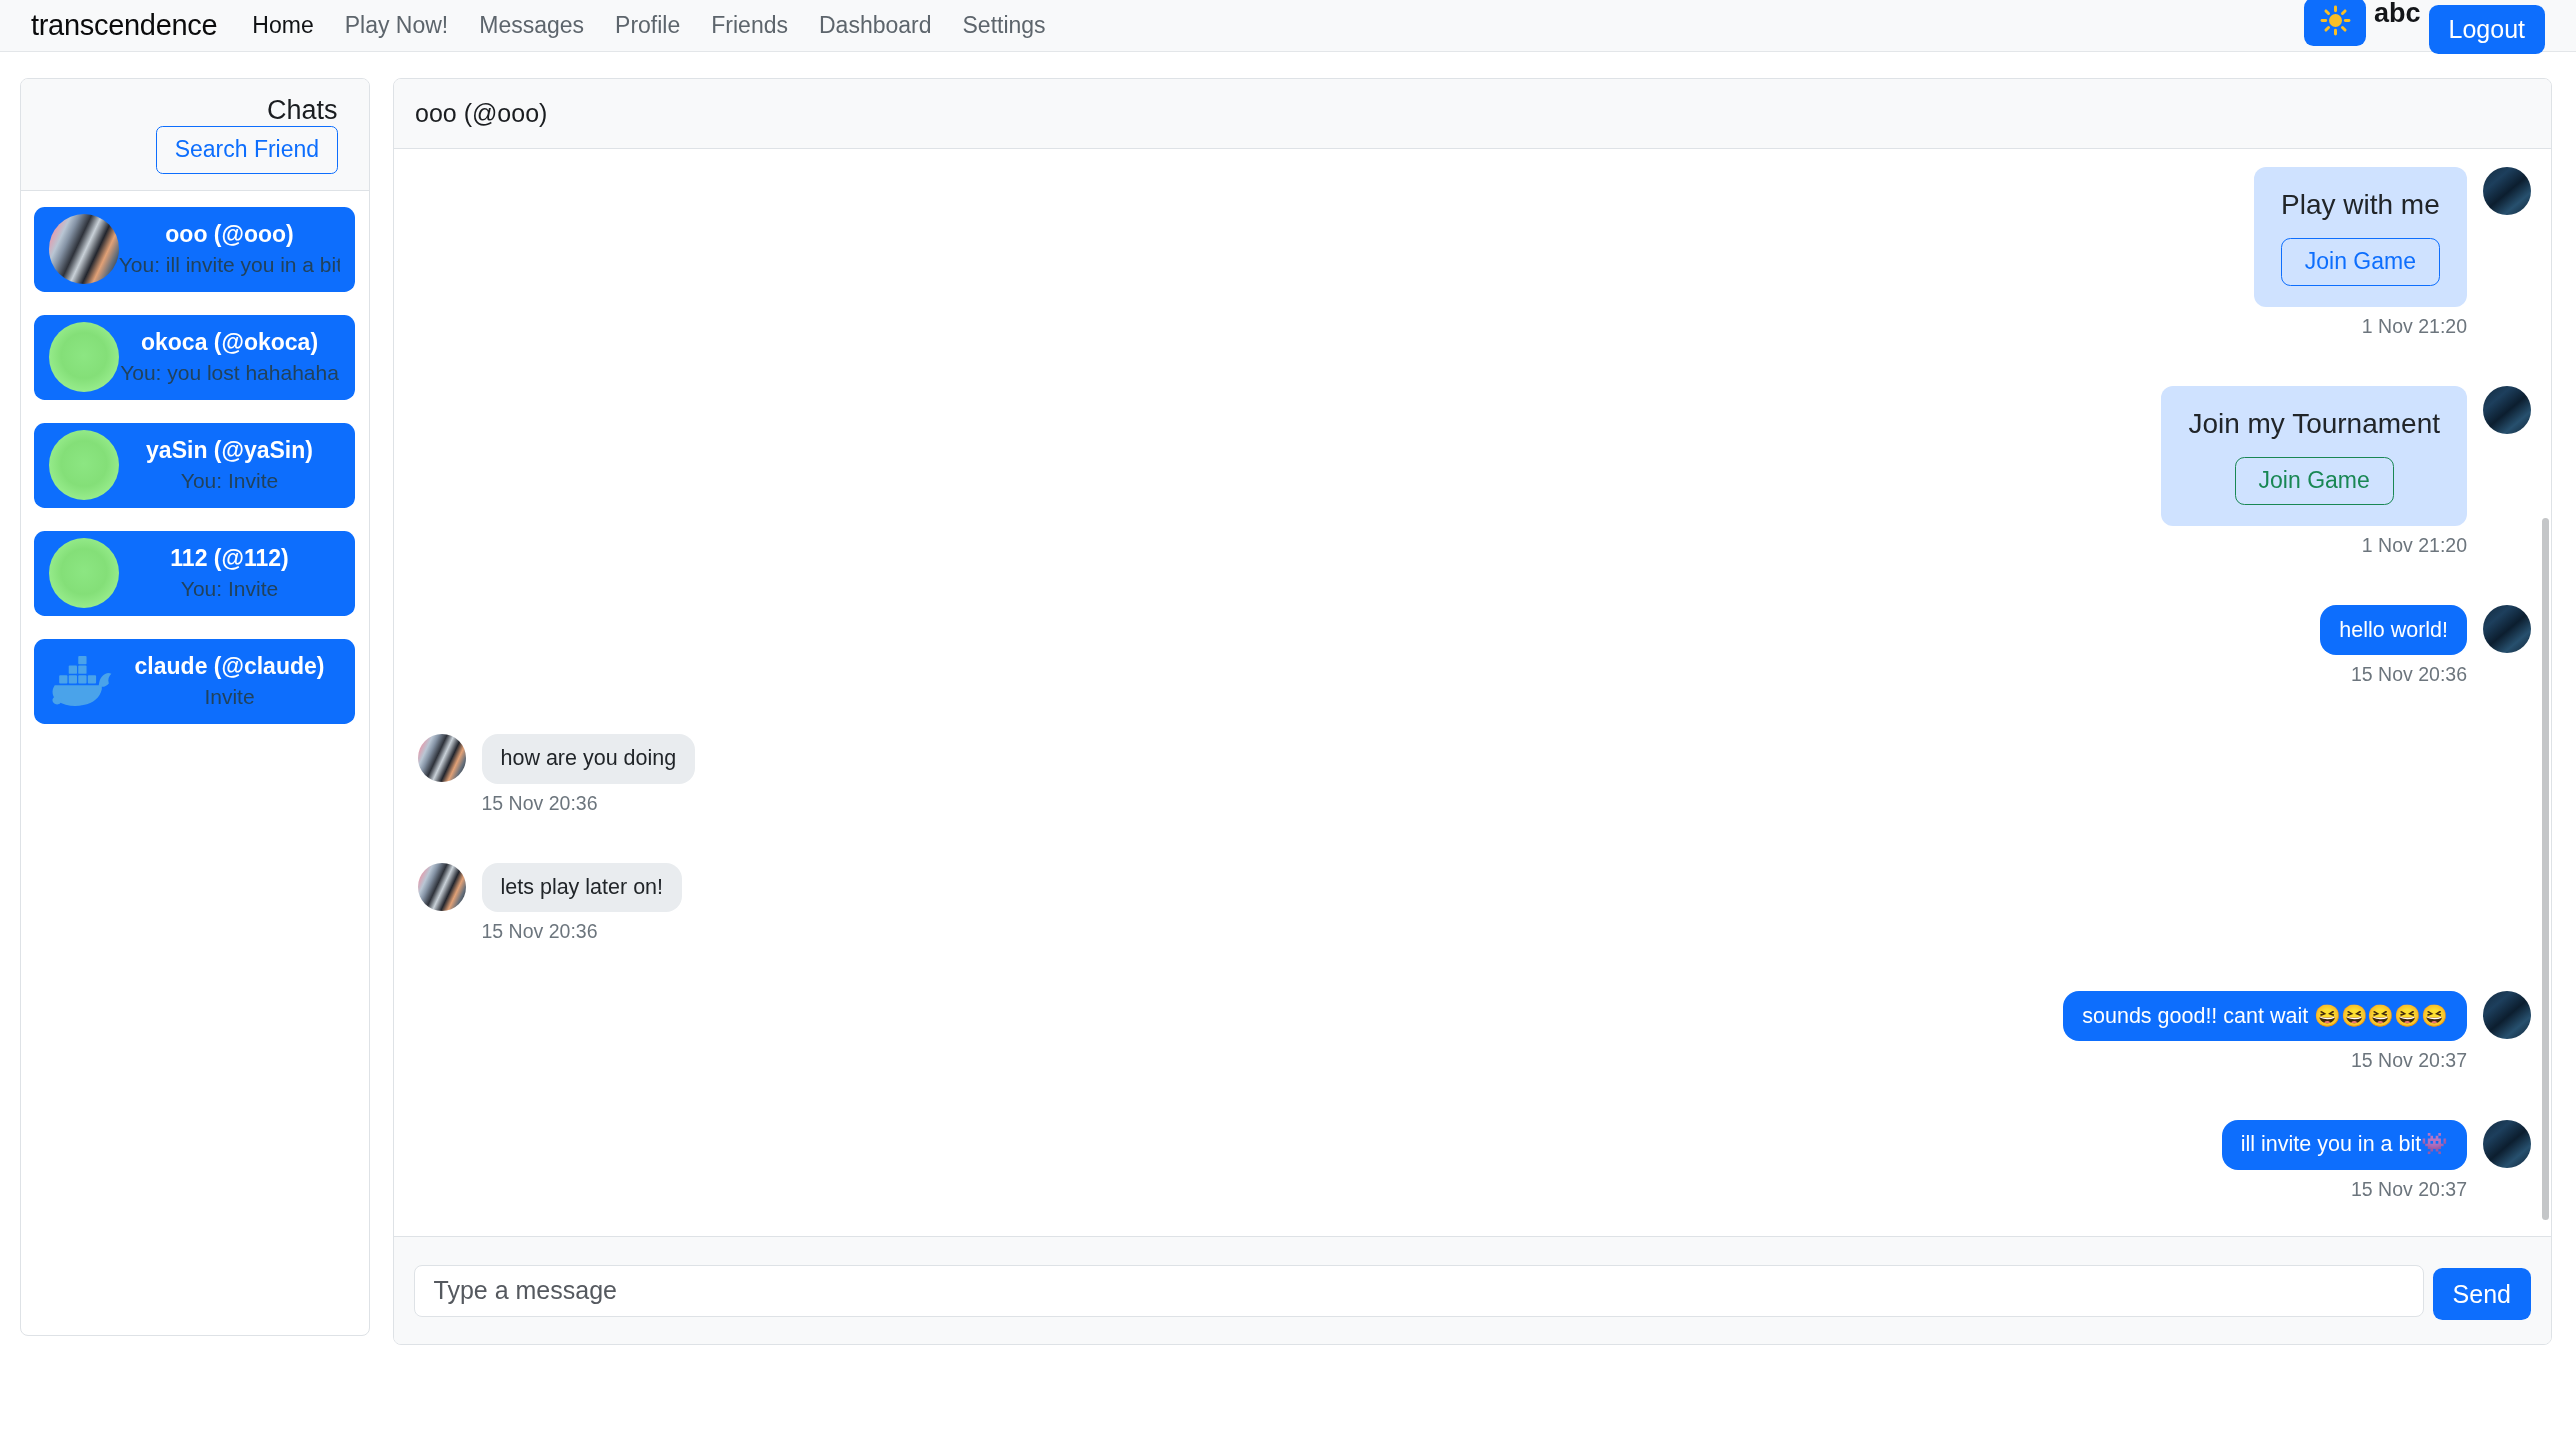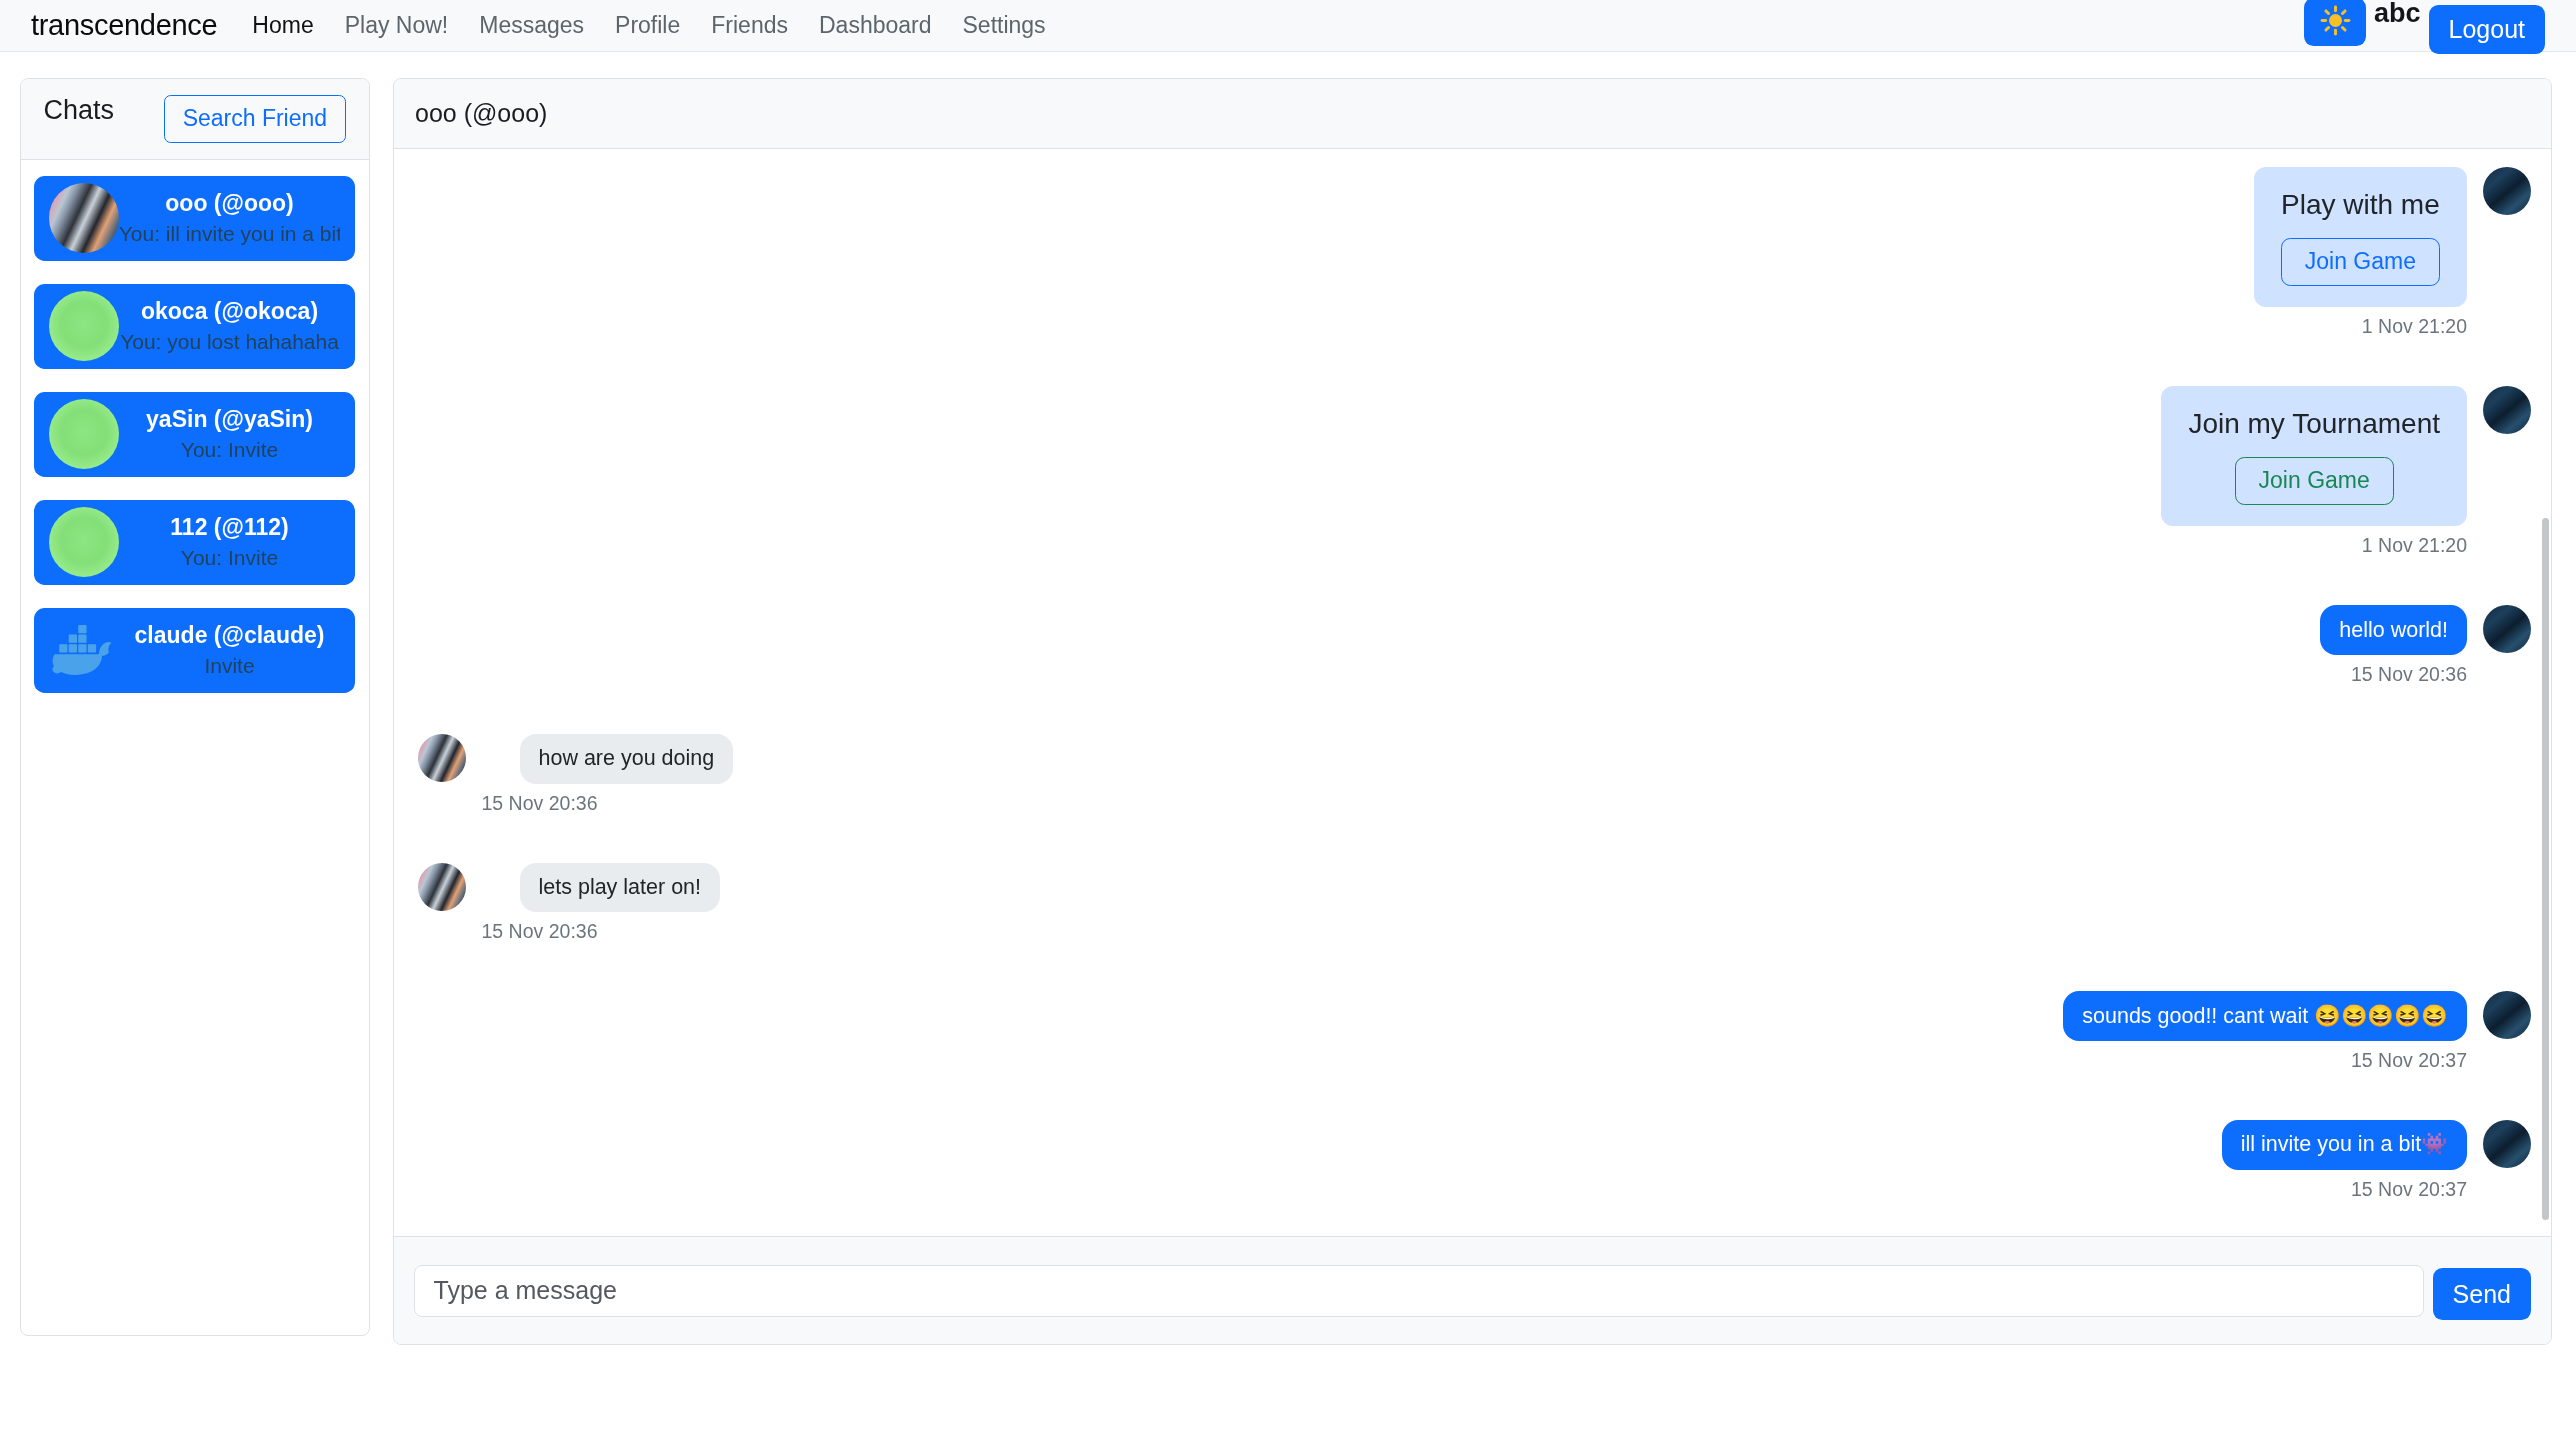--- a/index.html
+++ b/index.html
@@ -21,21 +21,21 @@
   .btn-blue { background:#0d6efd; color:#fff; border:none; border-radius:9.4px;
               font-size:25px; padding:10px 20px; cursor:pointer; font-family:inherit;margin-top:7px; }
 
   
   .content { display:flex; gap:23px; padding:26px 24px 0 19.5px; align-items:flex-start; }
   .card { background:#fff; border:1.3px solid #dee2e6; border-radius:8px; overflow:hidden; }
   .card-header { background:#f8f9fa; border-bottom:1.3px solid #dee2e6; }
 
   
   .sidebar { width:350px; height:1258px; display:flex; flex-direction:column; }
-  .sidebar .card-header { padding:16px 23px; display:flex; align-items:flex-start; justify-content:space-between; }
+  .sidebar .card-header { padding:16px 31px; display:flex; align-items:flex-end; justify-content:space-between;flex-direction:column; }
   .sidebar-title { font-size:27px; font-weight:500; color:#1a1d20; }
   .btn-outline-blue { background:transparent; color:#0d6efd; border:1.3px solid #0d6efd; border-radius:6.7px;
                       font-size:23px; padding:9.4px 17.4px; cursor:pointer; font-family:inherit; }
   .chat-list { padding:16px 13.4px; }
   .chat-item { background:#0d6efd; border-radius:10.7px; height:85px; display:flex; align-items:center;
                padding:0 14.8px; margin-bottom:23px; cursor:pointer; }
   .avatar { border-radius:50%; flex:0 0 auto; display:flex; align-items:center; justify-content:center; overflow:hidden; }
   .chat-item .avatar { width:70px; height:70px; }
   .av-pink { background:linear-gradient(115deg,#d9899c 0%,#e897a8 10%,#b9c6d4 22%,#8593a5 30%,#2e323a 42%,#c9d1d8 52%,#22252d 64%,#e2a176 74%,#646e7a 84%,#2b2e36 94%,#16181e 100%); }
   .av-green { background:radial-gradient(circle at 50% 48%,#8ce682 0%,#84df78 45%,#9bef90 78%,#a9f59f 100%); }
@@ -47,21 +47,21 @@
 
   
   .chat-panel { flex:1; height:1267px; display:flex; flex-direction:column; }
   .chat-panel .card-header { padding:20px 21.5px; font-size:25px; color:#1a1d20; }
   .chat-body { flex:1; position:relative; overflow:hidden; }
   .messages { height:100%; padding:18px 20px 0 24px; overflow:hidden; }
   .msg-group { margin-bottom:48px; display:flex; flex-direction:column; }
   .msg-row { display:flex; align-items:flex-start; gap:16px; }
   .msg-group.right .msg-row { justify-content:flex-end; }
   .msg-row .avatar { width:48px; height:48px; }
-  .bubble { font-size:21.5px; line-height:1.25; padding:11.4px 19px; border-radius:16px; max-width:1006px;margin-left:38px; }
+  .bubble { font-size:21.5px; line-height:1.25; padding:11.4px 19px; border-radius:16px; max-width:1006px; }
   .bubble.mine { background:#0d6efd; color:#fff; }
   .bubble.theirs { background:#e9ecef; color:#212529; }
   .invite-card { background:#cfe2ff; border-radius:12px; padding:21.5px 27px; text-align:center; }
   .invite-title { font-size:28px; color:#212529; margin-bottom:17.4px; }
   .btn-outline-primary, .btn-outline-success { background:transparent; border-radius:9.4px; font-size:23px;
       padding:9.4px 23px; cursor:pointer; font-family:inherit; }
   .btn-outline-primary { color:#0d6efd; border:1.3px solid #0d6efd; }
   .btn-outline-success { color:#198754; border:1.3px solid #198754; }
   .msg-time { font-size:19.5px; color:#6c757d; margin-top:8px; }
   .msg-group.right .msg-time { text-align:right; padding-right:64px; }

